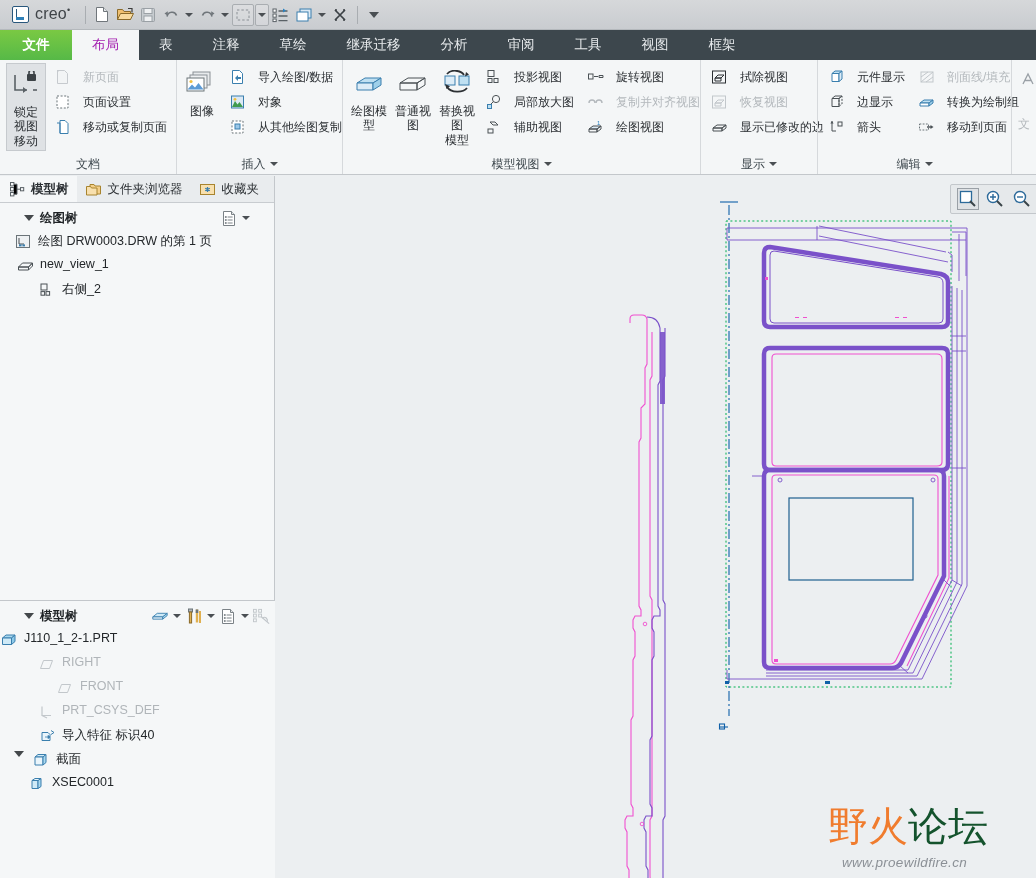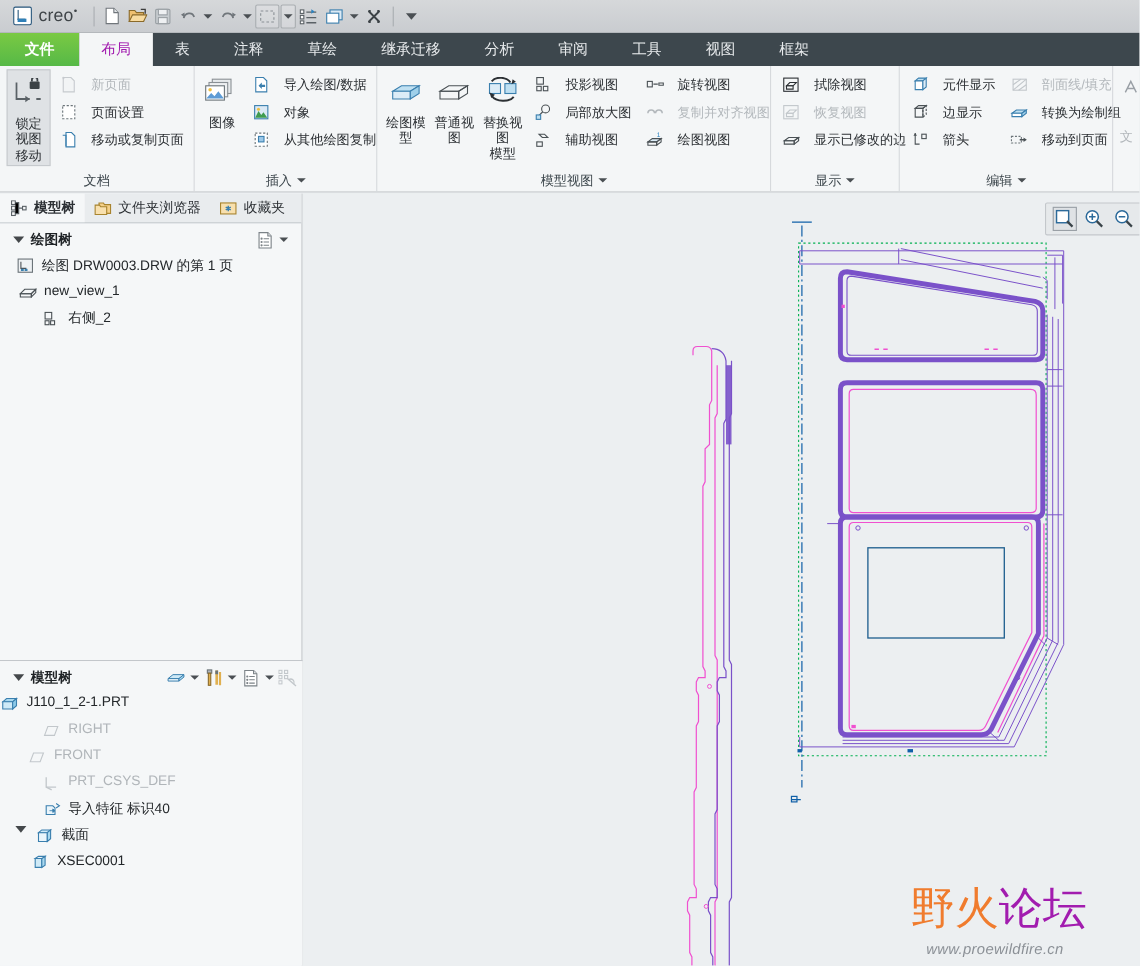--- a/index.html
+++ b/index.html
@@ -96,21 +96,21 @@
   .leftpanel {
     position:absolute; left:0; top:176px; width:275px; height:702px;
     background:#f5f7f8; border-right:1px solid #c3c7cb;
   }
   .navtabs { height:27px; display:flex; align-items:stretch; background:#e9ecee;
              border-bottom:1px solid #c8ccd0; }
   .navtab { display:flex; align-items:center; gap:5px; padding:0 8px; font-size:12.5px; color:#2c3034; }
   .navtab.active { background:#f5f7f8; font-weight:bold; }
 
   .tree-header {
-    height:30px; display:flex; align-items:center; gap:6px; padding:0 12px;
+    height:30px; display:flex; align-items:center; gap:6px; padding:0 24px;
     font-weight:bold; font-size:12.5px; color:#1f2326;
   }
   .tree-header .tools { margin-left:auto; display:flex; align-items:center; gap:4px; }
   .tri { width:0;height:0;border-left:5px solid transparent;border-right:5px solid transparent;border-top:6px solid #44484b; }
 
   .trow { display:flex; align-items:flex-start; gap:6px; height:24px; font-size:12.5px; color:#23272a; white-space:nowrap; }
   .trow.dim { color:#b0b5b9; }
   .ticon { width:18px; height:18px; flex:none; display:flex; align-items:center; justify-content:center; }
 
   .panel-split { position:absolute; left:0; top:424px; width:275px; height:1px; background:#c3c7cb; }
@@ -127,21 +127,21 @@
   }
   .ztool { width:22px; height:22px; display:flex; align-items:center; justify-content:center; }
   .ztool.sel { border:1px solid #9aa0a6; background:#dfe2e5; }
 
   .watermark { position:absolute; right:8px; bottom:6px; width:206px; height:66px; }
   .wm-sub { position:absolute; left:20px; bottom:2px; font-size:13.5px; font-style:italic;
             color:#8b9096; letter-spacing:.3px; font-family:"Liberation Sans",sans-serif; }
   .wm-top { position:absolute; left:6px; top:-2px; font-size:40px; line-height:44px;
             font-family:"DejaVu Sans",sans-serif; }
   .wm-ye { color:#f07c2e; }
-  .wm-lt { color:#a21caf;font-family:Liberation Mono, monospace; }
+  .wm-lt { color:#14532d;font-family:Liberation Mono, monospace; }
 </style>
 </head>
 <body>
 
 <div id="app">
 
   <div class="titlebar">
     <div class="creo-logo">
       <div class="creo-mark"></div>
       <div class="creo-word"><span>creo</span><sup>•</sup></div>
@@ -731,21 +731,21 @@
           <span>J110_1_2-1.PRT</span>
         </div>
         <div class="trow dim" style="padding-left:38px">
           <span class="ticon">
             <svg width="16" height="13" viewBox="0 0 16 13">
                 <path d="M4.5 2.5h9l-3 8h-9z" fill="none" stroke="#c2c7cb"></path>
               </svg>
           </span>
           <span>RIGHT</span>
         </div>
-        <div class="trow dim" style="padding-left:25px">
+        <div class="trow dim" style="padding-left:56px">
           <span class="ticon">
             <svg width="16" height="13" viewBox="0 0 16 13">
                 <path d="M4.5 2.5h9l-3 8h-9z" fill="none" stroke="#c2c7cb"></path>
               </svg>
           </span>
           <span>FRONT</span>
         </div>
         <div class="trow dim" style="padding-left:38px">
           <span class="ticon">
             <svg width="16" height="14" viewBox="0 0 16 14">

